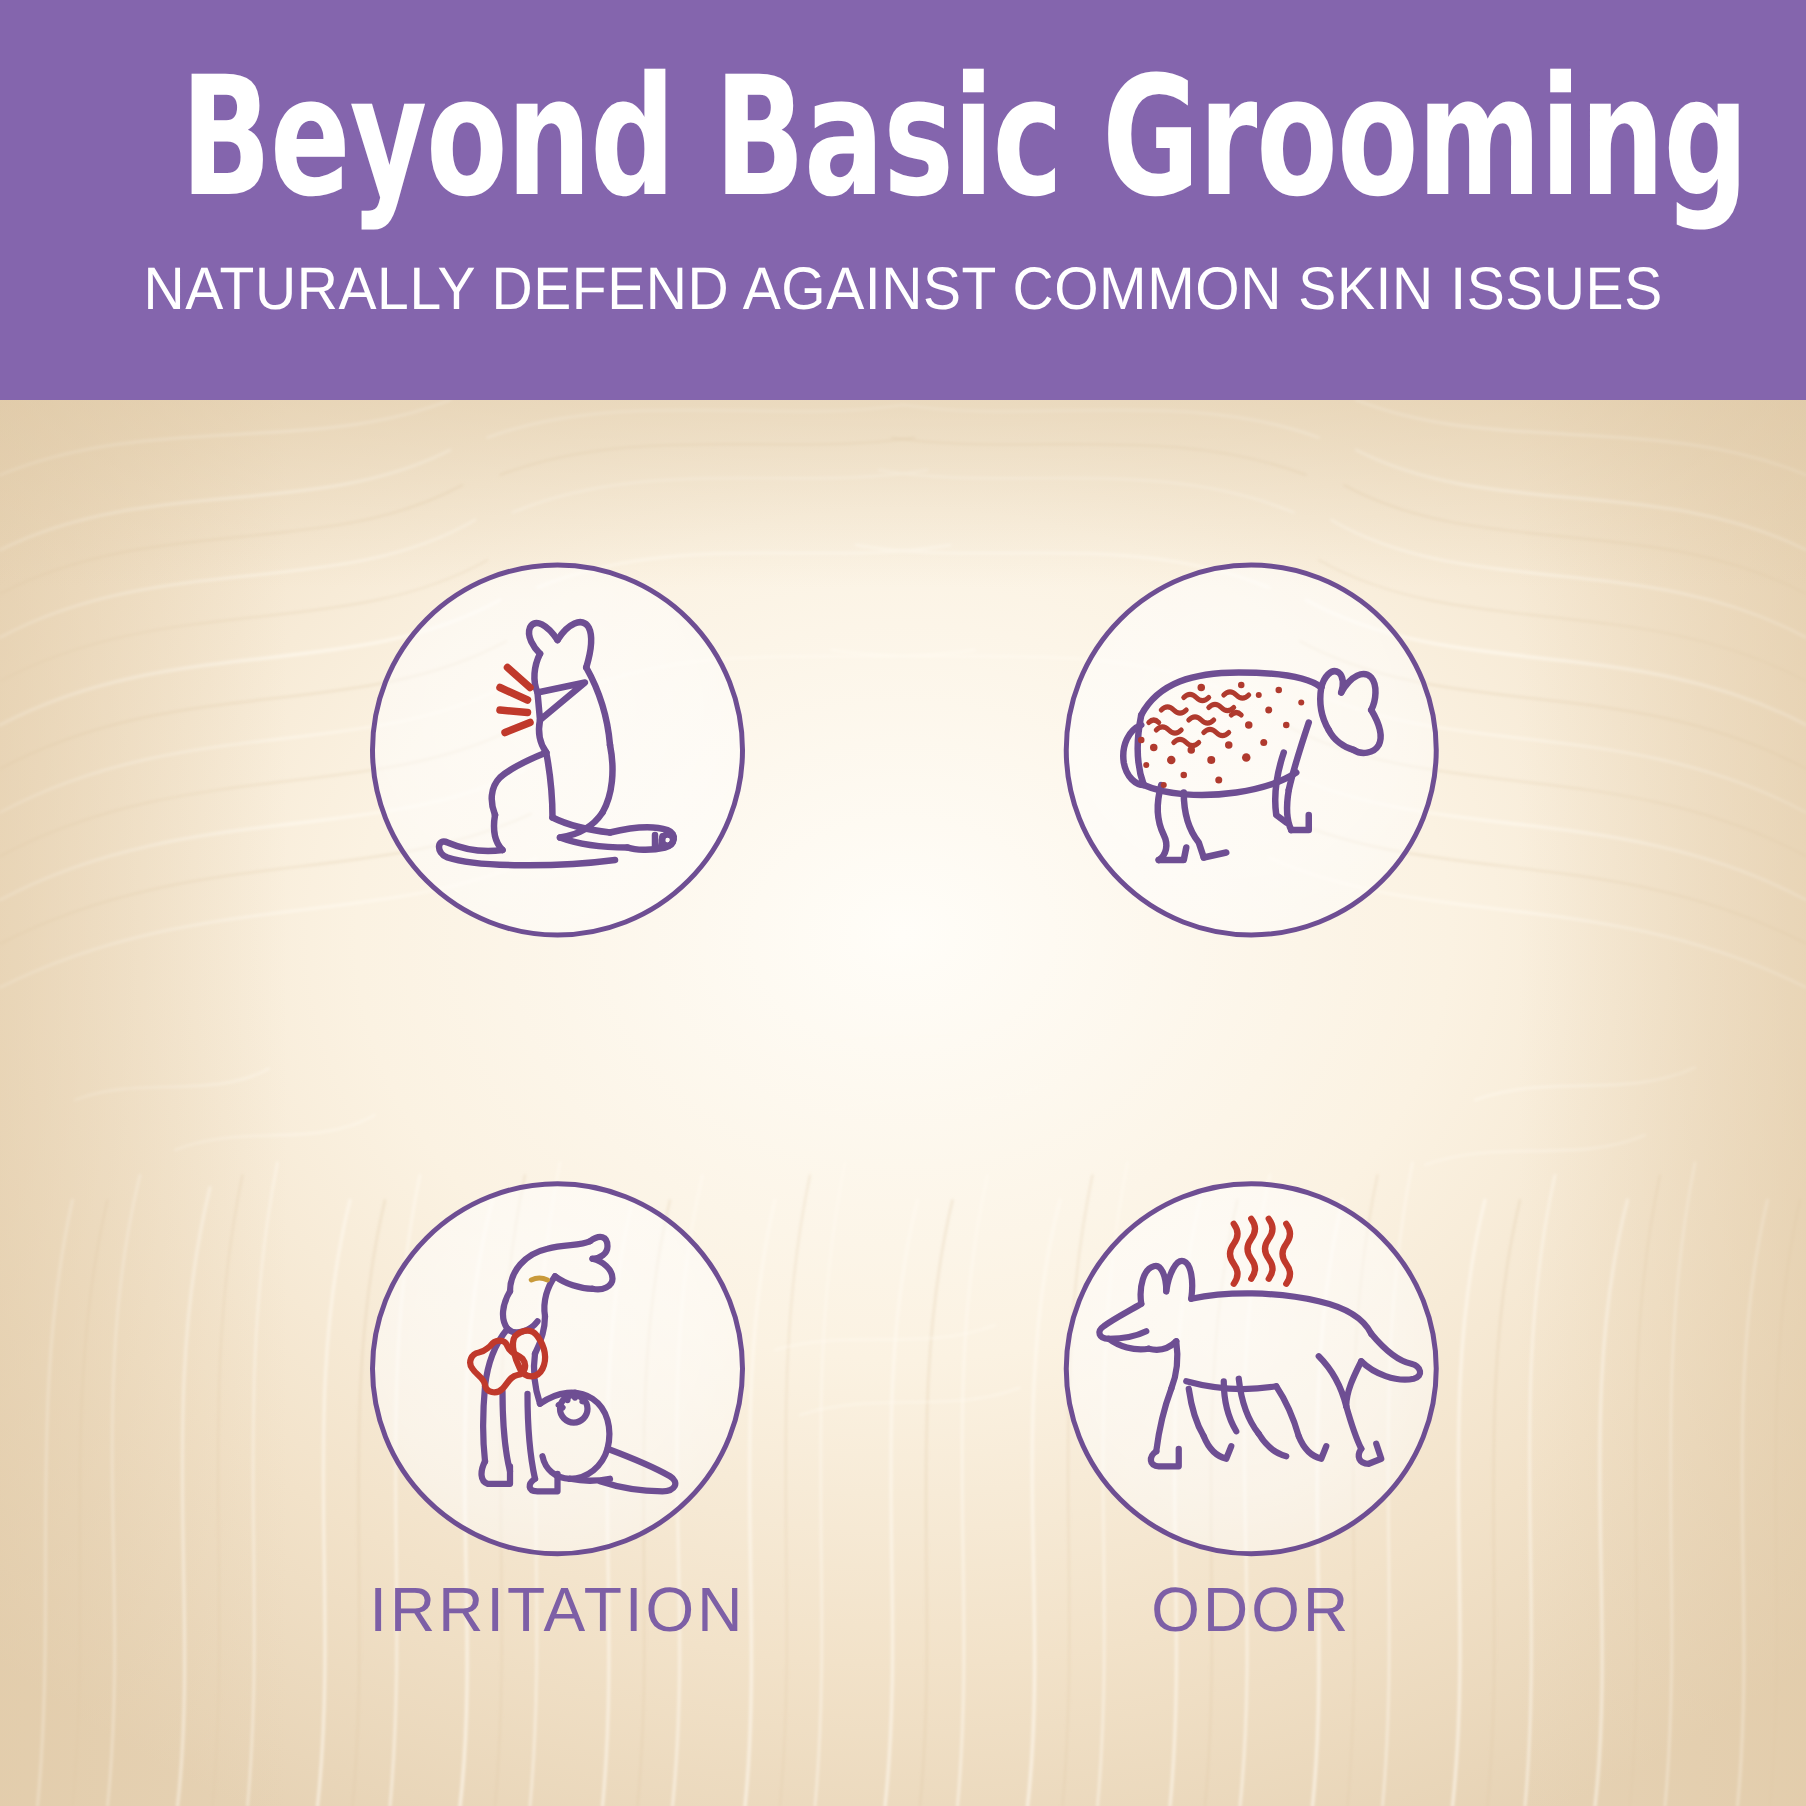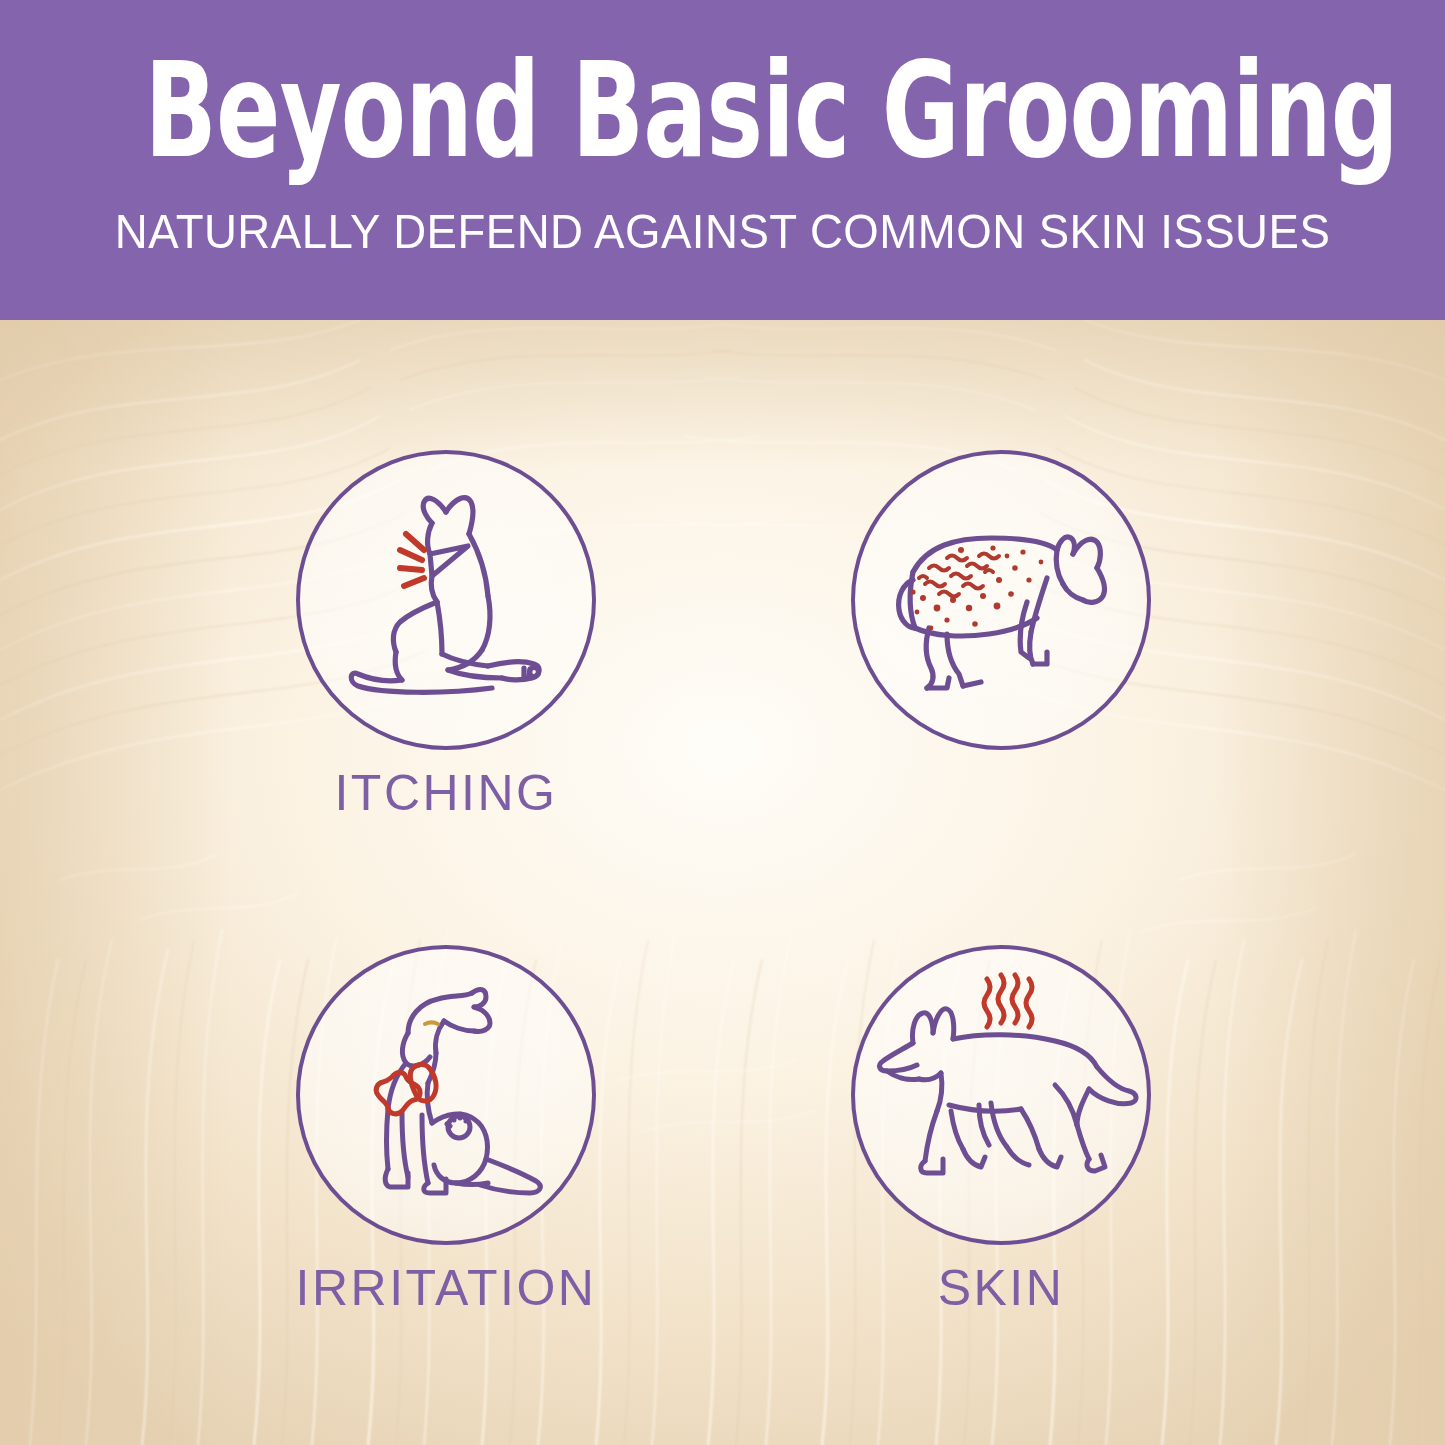--- a/index.html
+++ b/index.html
@@ -333,21 +333,20 @@
           </g>
 
           <g fill="none" stroke="#c0392b" stroke-width="6" stroke-linecap="round">
             <path d="M110 84 L 128 100"></path>
             <path d="M104 100 L 126 110"></path>
             <path d="M104 118 L 126 120"></path>
             <path d="M108 136 L 128 128"></path>
           </g>
         </svg>
       </div>
-      <div class="icon-label">ITCHING</div>
     </div>
 
     <div class="icon-cell cell-pos-1">
       <div class="icon-circle-wrap">
         <div class="icon-circle"></div>
         <svg class="icon-art" viewBox="0 0 300 300">
           <g fill="none" stroke="#6e4e93" stroke-width="5.2" stroke-linecap="round" stroke-linejoin="round">
 
             <path d="M62 122 C 76 96, 104 88, 140 88 C 172 88, 196 92, 206 100"></path>
 
@@ -516,17 +515,17 @@
           </g>
 
           <g fill="none" stroke="#c0392b" stroke-width="5" stroke-linecap="round">
             <path d="M136 34 q 6 8 0 16 q -6 8 0 16 q 6 8 0 16"></path>
             <path d="M150 30 q 6 8 0 16 q -6 8 0 16 q 6 8 0 16"></path>
             <path d="M164 30 q 6 8 0 16 q -6 8 0 16 q 6 8 0 16"></path>
             <path d="M178 34 q 6 8 0 16 q -6 8 0 16 q 6 8 0 16"></path>
           </g>
         </svg>
       </div>
-      <div class="icon-label">SKIN</div>
+      <div class="icon-label">ODOR</div>
     </div>
 
   </div>
 </div>
 
 </body></html>

